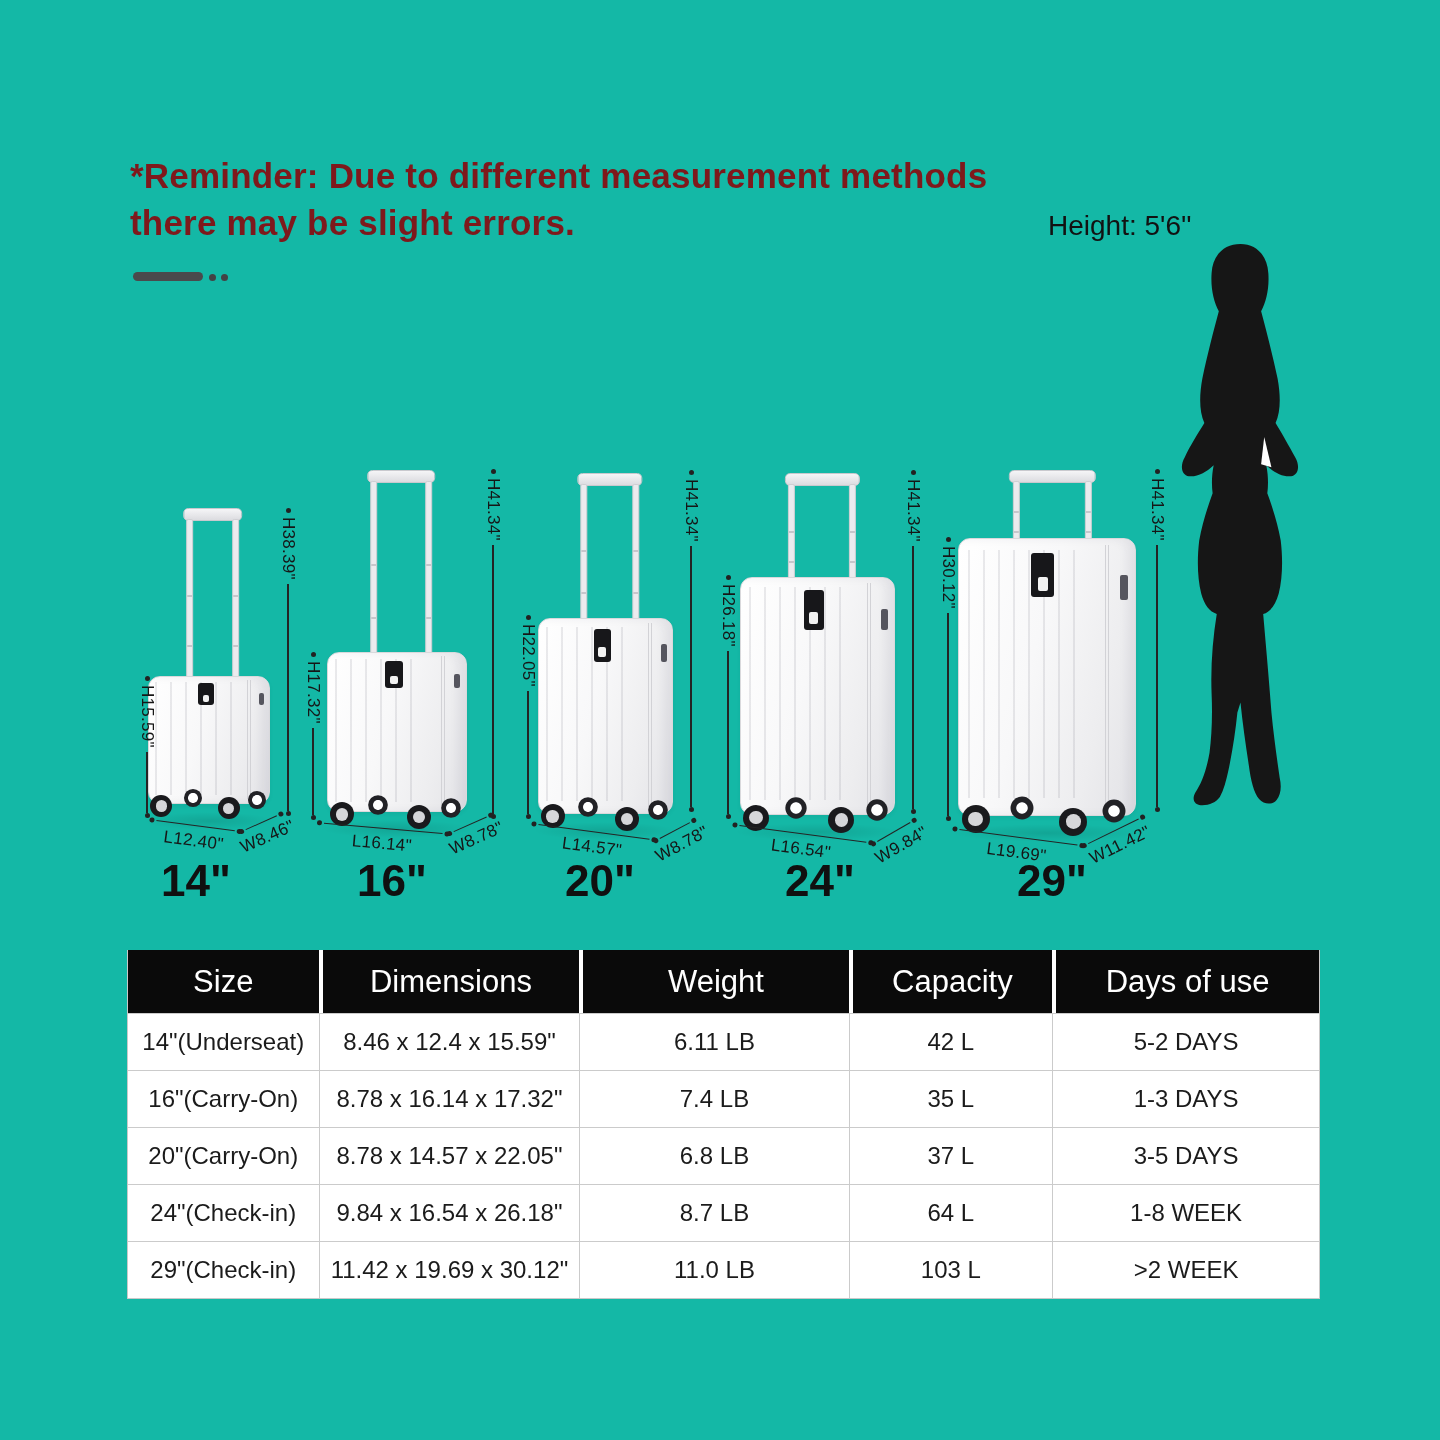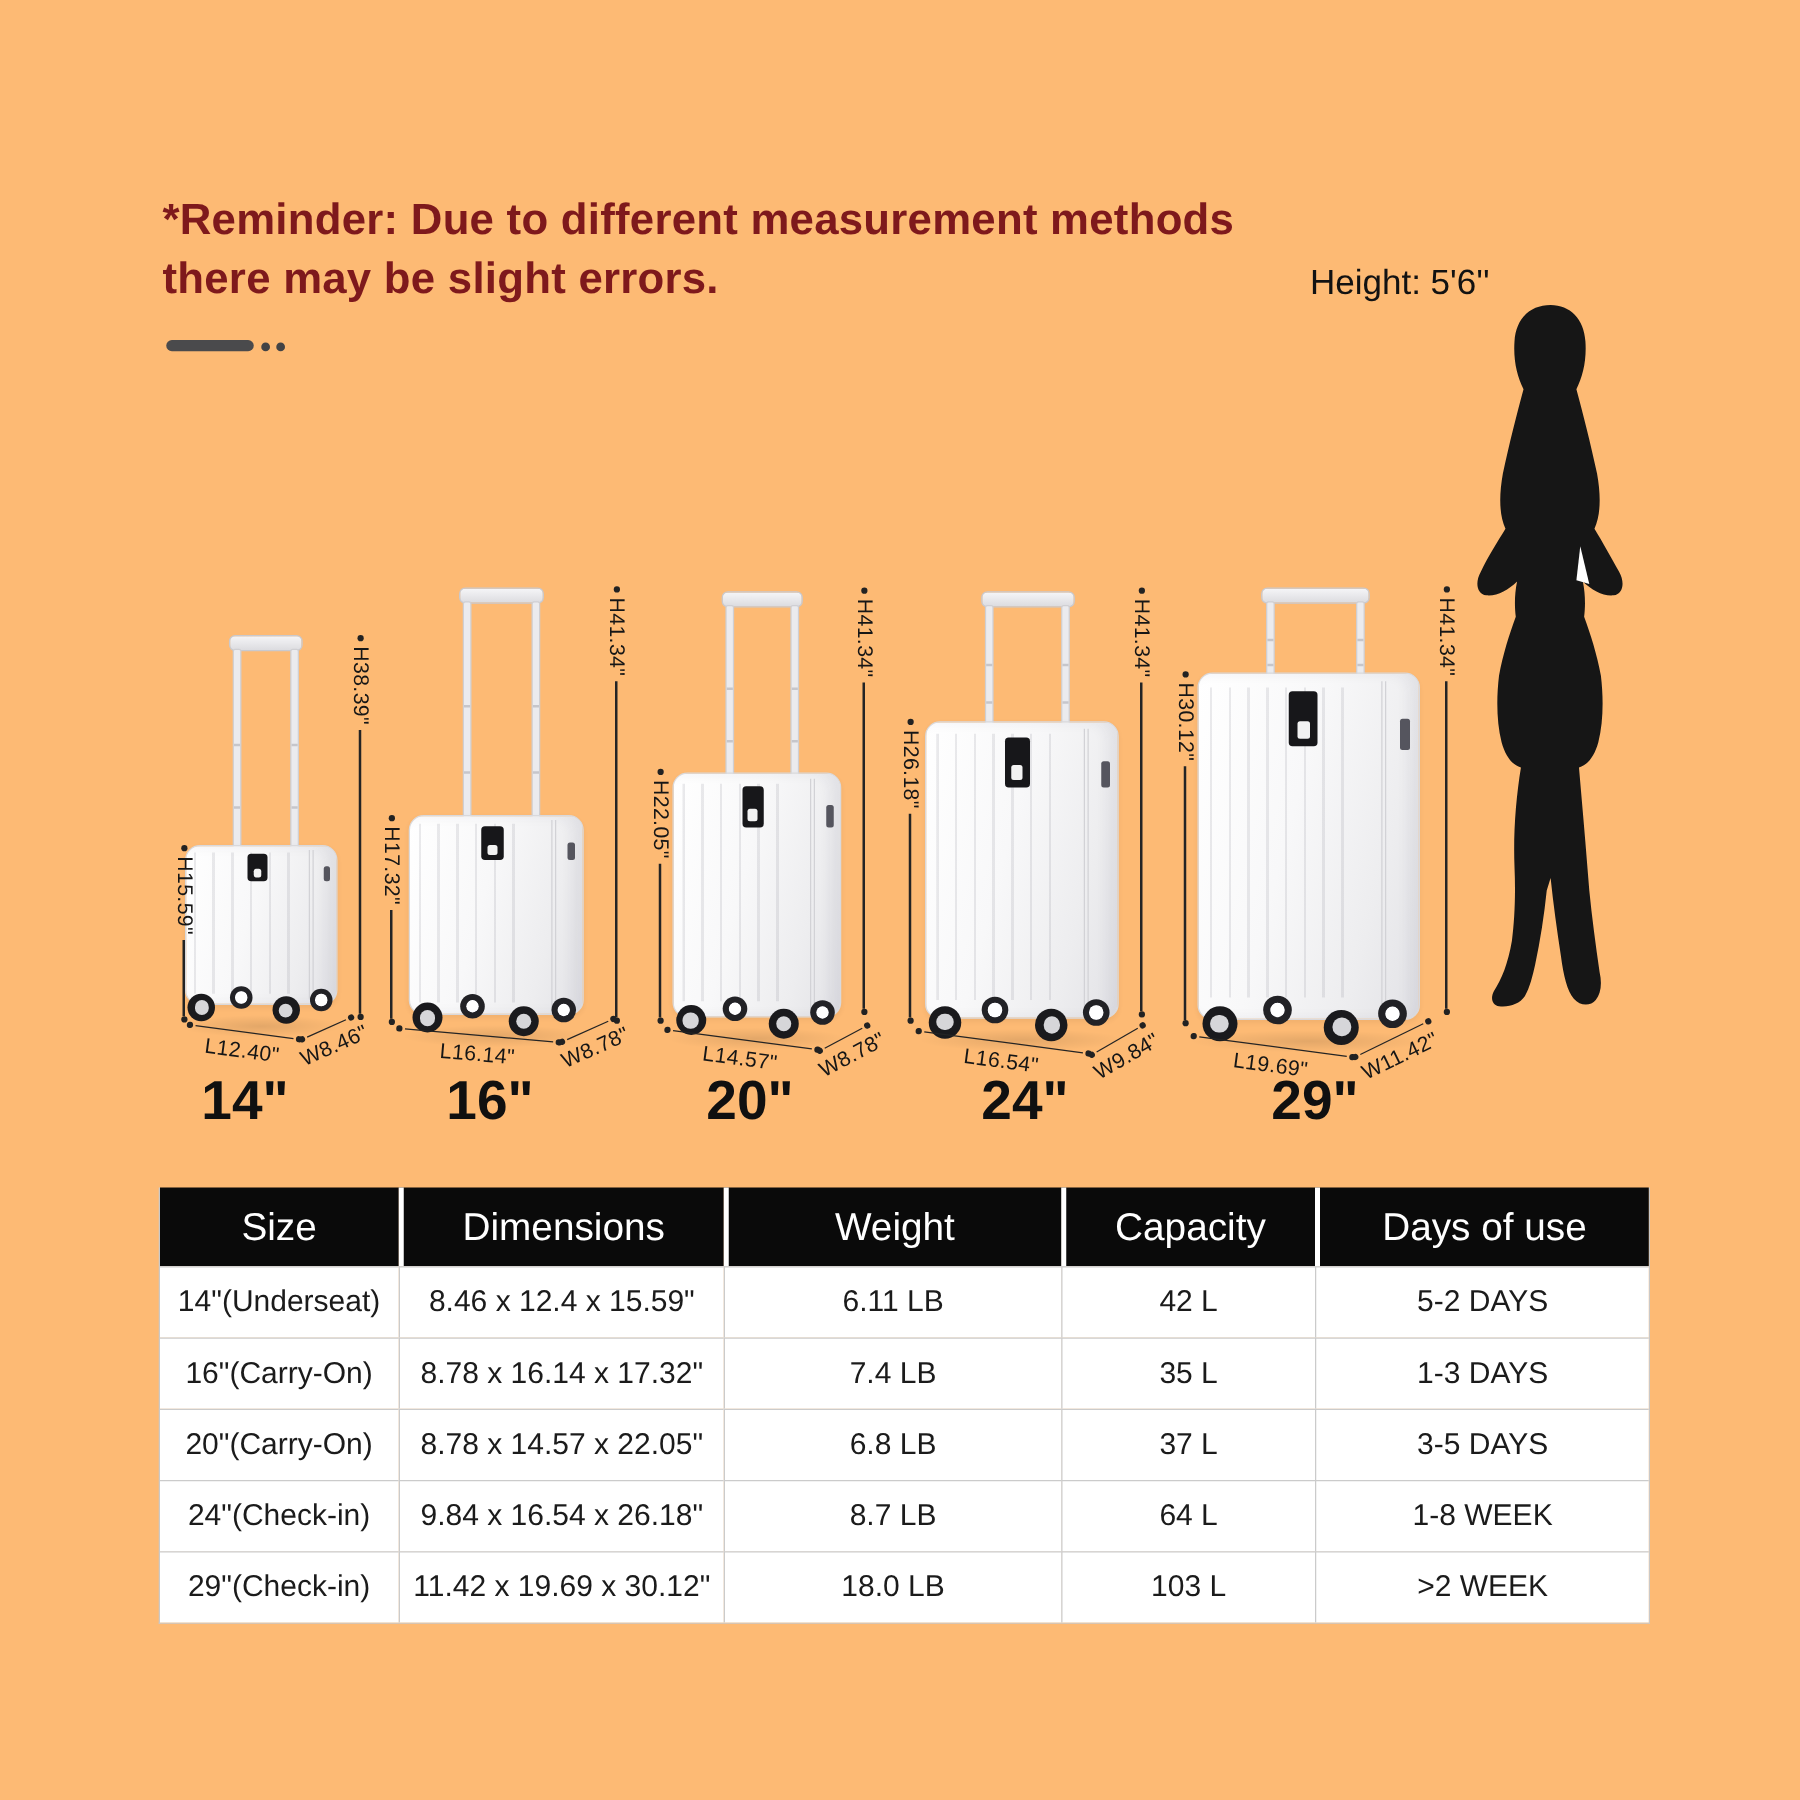--- a/index.html
+++ b/index.html
@@ -1,18 +1,18 @@
 <!DOCTYPE html>
 <html><head>
 <meta charset="utf-8">
 <style>
   * { margin:0; padding:0; box-sizing:border-box; }
   html,body { background:#ffffff; }
   .canvas {
-    position:relative; width:1440px; height:1440px; background:#fdba74; overflow:hidden;
+    position:relative; width:1440px; height:1440px; background:#14b8a6; overflow:hidden;
     font-family:"Liberation Sans","DejaVu Sans",sans-serif; color:#1a1a1a;text-decoration:underline;
   }
 
   
   .reminder { position:absolute; left:130px; top:152px; font-size:35px; line-height:47px;
     font-weight:600; color:#7e191c; letter-spacing:0.2px; }
   .decor-dash { position:absolute; left:133px; top:272px; width:70px; height:9px;
     border-radius:5px; background:#4a4a4c; }
   .decor-dot { position:absolute; top:274px; width:7px; height:7px; border-radius:50%; background:#434345; }
   .decor-dot.d1 { left:209px; } .decor-dot.d2 { left:221px; }
@@ -384,21 +384,21 @@
         <tr>
           <td>24"(Check-in)</td>
           <td>9.84 x 16.54 x 26.18"</td>
           <td>8.7 LB</td>
           <td>64 L</td>
           <td>1-8 WEEK</td>
         </tr>
         <tr>
           <td>29"(Check-in)</td>
           <td>11.42 x 19.69 x 30.12"</td>
-          <td>18.0 LB</td>
+          <td>11.0 LB</td>
           <td>103 L</td>
           <td>&gt;2 WEEK</td>
         </tr>
       </tbody>
     </table>
   </div>
 
 </div>
 
 </body></html>

